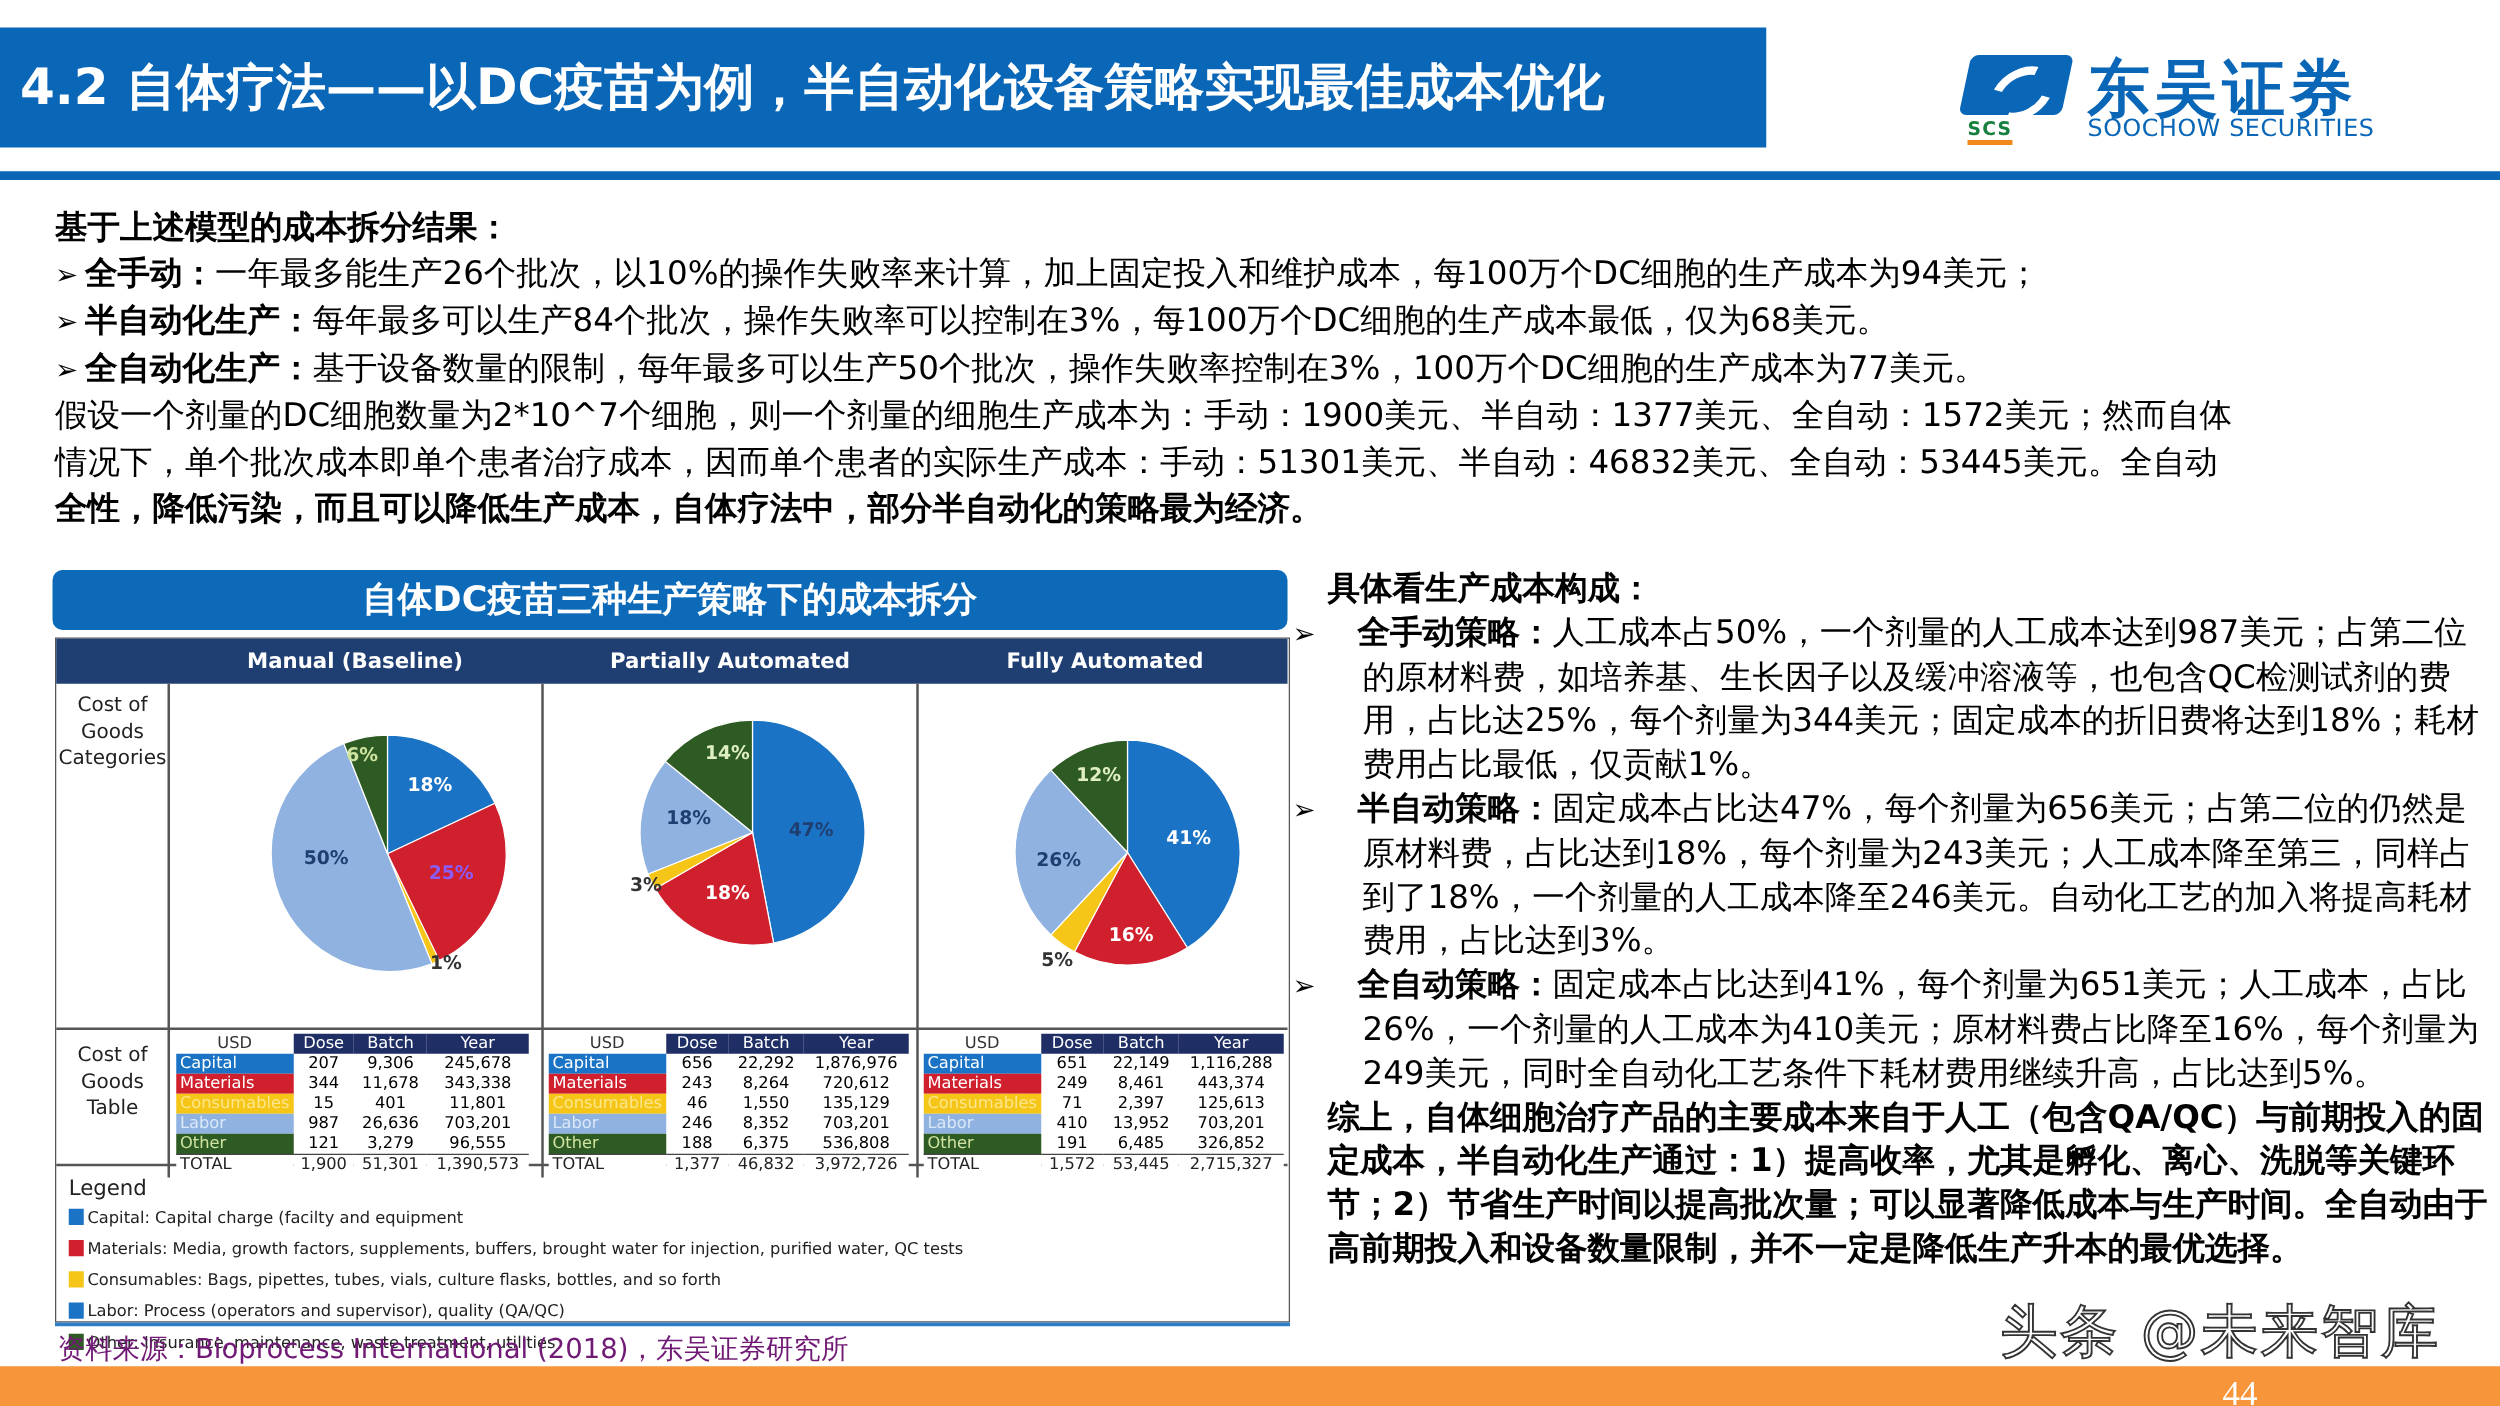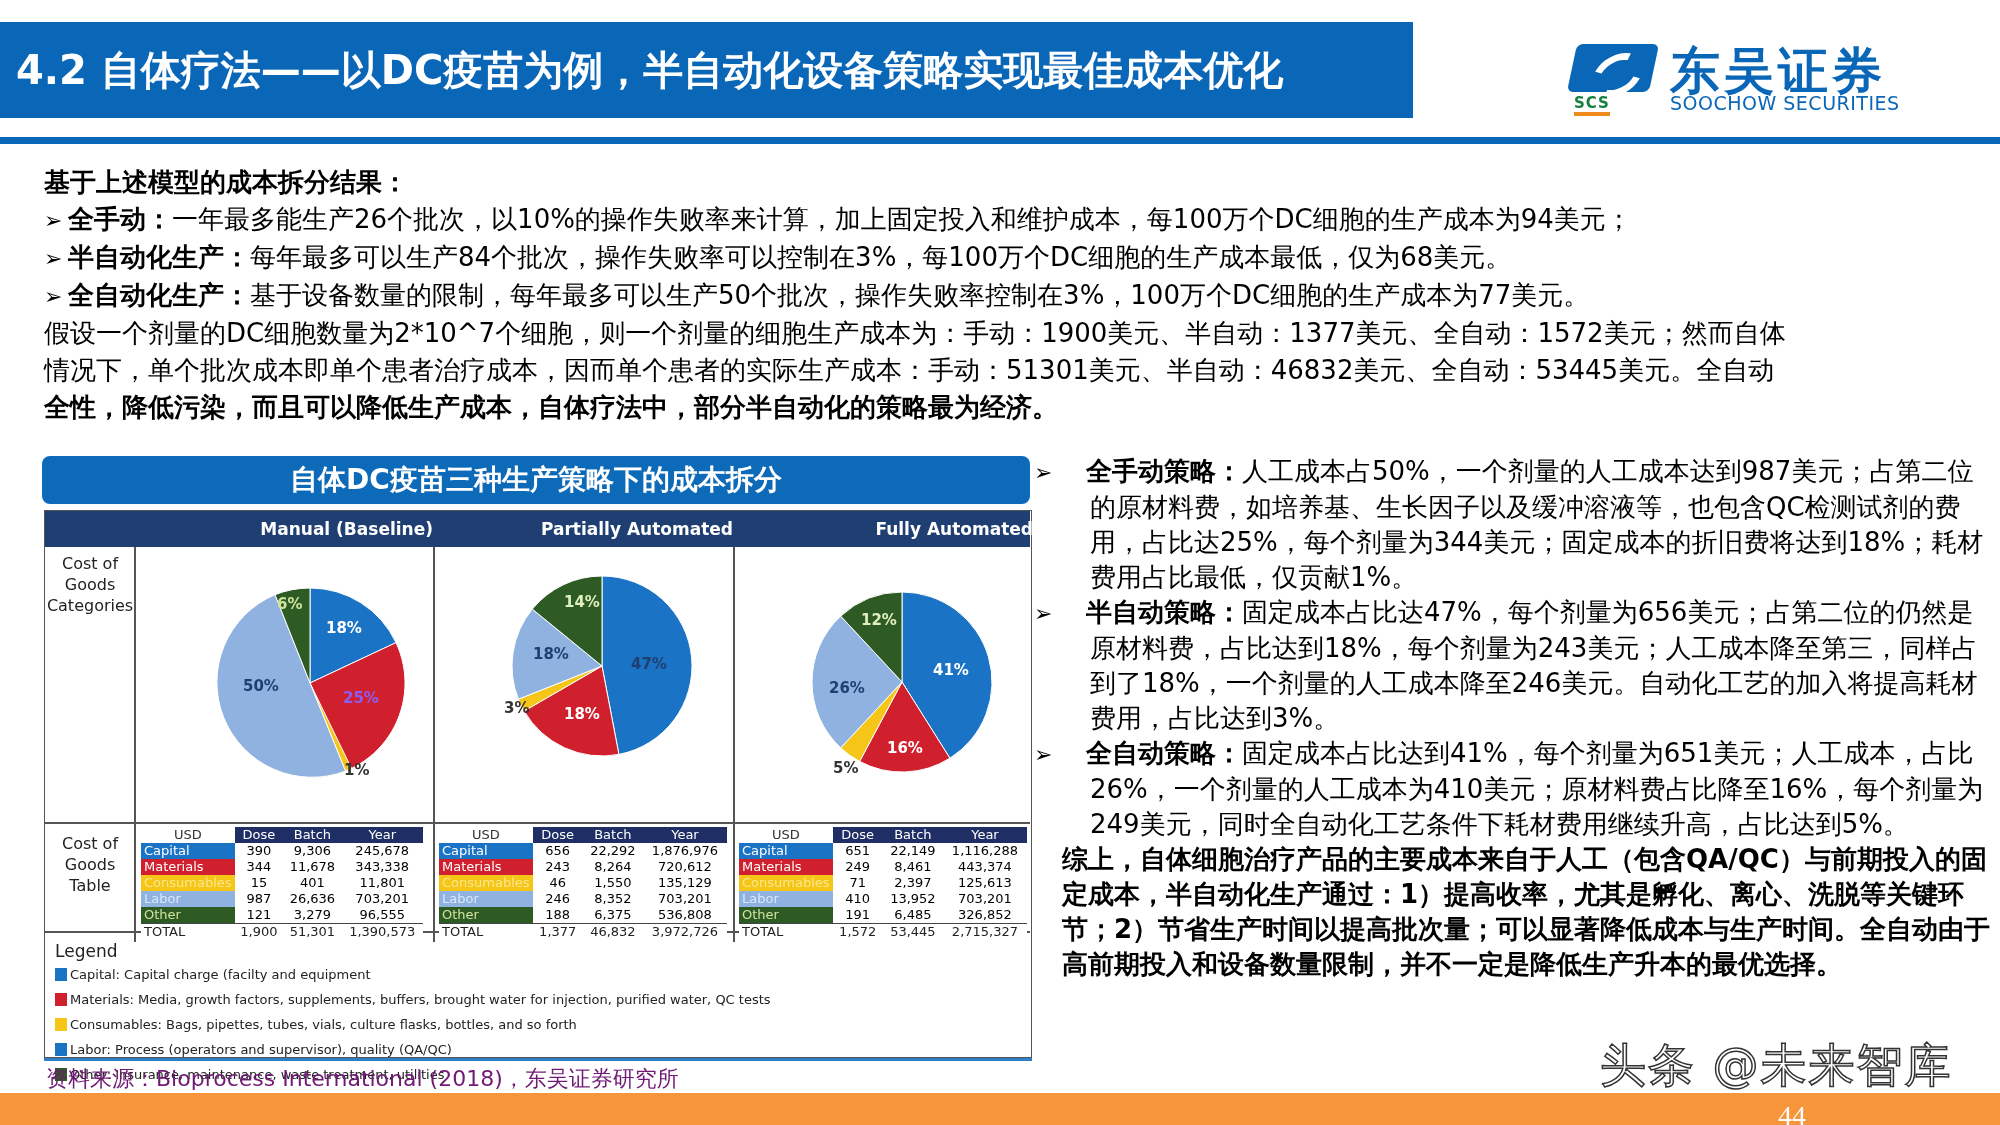--- a/index.html
+++ b/index.html
@@ -13,21 +13,21 @@
 .logo .cn{position:absolute;left:98px;top:-2px;font-size:50px;font-weight:bold;color:#0a66b7;letter-spacing:4px}
 .logo .en{position:absolute;left:98px;top:52px;font-size:19px;color:#0a66b7;letter-spacing:0.5px}
 .rule{position:absolute;left:0;top:137px;width:2000px;height:7px;background:#0a66b7}
 .intro{position:absolute;left:44px;top:164px;width:1950px;font-size:26px;line-height:37px}
 .intro .b{font-weight:bold}
 .intro .line{white-space:nowrap}
 .arrow{display:inline-block;width:24px;font-size:22px}
 .figtitle{position:absolute;left:42px;top:456px;width:988px;height:48px;background:#0d6ab8;border-radius:8px;color:#fff;font-weight:bold;font-size:28px;text-align:center;line-height:48px}
 .fig{position:absolute;left:44px;top:510px;width:988px;height:548px;border:1.5px solid #555;background:#fff}
 .fig .hdr{position:absolute;left:0;top:0;width:985px;height:36px;background:#1f3f72}
-.fig .hdr div{position:absolute;top:0;height:36px;line-height:36px;color:#fff;font-size:17px;text-align:right;font-weight:bold}
+.fig .hdr div{position:absolute;top:0;height:36px;line-height:36px;color:#fff;font-size:17px;text-align:center;font-weight:bold}
 .vline{position:absolute;top:36px;width:1.5px;background:#555}
 .hline{position:absolute;left:0;height:1.5px;background:#555;width:985px}
 .rowlab{position:absolute;left:0;width:90px;text-align:center;font-size:16px;line-height:21px;color:#222}
 .pie{position:absolute}
 .pielabel{position:absolute;font-size:15px;font-weight:bold}
 .tbl{position:absolute;font-size:13px;border-collapse:collapse}
 .tbl td,.tbl th{height:16px;line-height:16px;padding:0 3px;text-align:center;font-weight:normal}
 .tbl th{background:#1f2f66;color:#fff}
 .tbl th.usd{background:#fff;color:#333}
 .tbl td.cat{text-align:left;color:#fff;width:82px}
@@ -130,21 +130,21 @@
     <table class="tbl" style="left:96px;top:316px;width:282px">
       <tbody>
           <tr>
             <th class="usd">USD</th>
             <th>Dose</th>
             <th>Batch</th>
             <th>Year</th>
           </tr>
       <tr>
             <td class="cat" style="background:#1a73c4">Capital</td>
-            <td>390</td>
+            <td>207</td>
             <td>9,306</td>
             <td>245,678</td>
           </tr>
       <tr>
             <td class="cat" style="background:#d0202e">Materials</td>
             <td>344</td>
             <td>11,678</td>
             <td>343,338</td>
           </tr>
       <tr>
@@ -281,20 +281,21 @@
       <div>
         <span class="li"><span class="sw" style="background:#2e5a23"></span><span>Other: Insurance, maintenance, waste treatment, utilities</span></span>
       </div>
     </div>
   </div>
   <div class="figbottom"></div>
 
   <div class="source">资料来源：Bioprocess International (2018)，东吴证券研究所</div>
 
   <div class="right">
+    <div class="b">具体看生产成本构成：</div>
     <div class="item"><span class="arrow">➢</span><span class="b">全手动策略：</span><span>人工成本占50%，一个剂量的人工成本达到987美元；占第二位的原材料费，如培养基、生长因子以及缓冲溶液等，也包含QC检测试剂的费用，占比达25%，每个剂量为344美元；固定成本的折旧费将达到18%；耗材费用占比最低，仅贡献1%。</span></div>
     <div class="item"><span class="arrow">➢</span><span class="b">半自动策略：</span><span>固定成本占比达47%，每个剂量为656美元；占第二位的仍然是原材料费，占比达到18%，每个剂量为243美元；人工成本降至第三，同样占到了18%，一个剂量的人工成本降至246美元。自动化工艺的加入将提高耗材费用，占比达到3%。</span></div>
     <div class="item"><span class="arrow">➢</span><span class="b">全自动策略：</span><span>固定成本占比达到41%，每个剂量为651美元；人工成本，占比26%，一个剂量的人工成本为410美元；原材料费占比降至16%，每个剂量为249美元，同时全自动化工艺条件下耗材费用继续升高，占比达到5%。</span></div>
     <div class="b">综上，自体细胞治疗产品的主要成本来自于人工（包含QA/QC）与前期投入的固定成本，半自动化生产通过：1）提高收率，尤其是孵化、离心、洗脱等关键环节；2）节省生产时间以提高批次量；可以显著降低成本与生产时间。全自动由于高前期投入和设备数量限制，并不一定是降低生产升本的最优选择。</div>
   </div>
 
   <div class="watermark">头条 @未来智库</div>
 
   <div class="footer"></div>
   <div class="pagenum">44</div>

